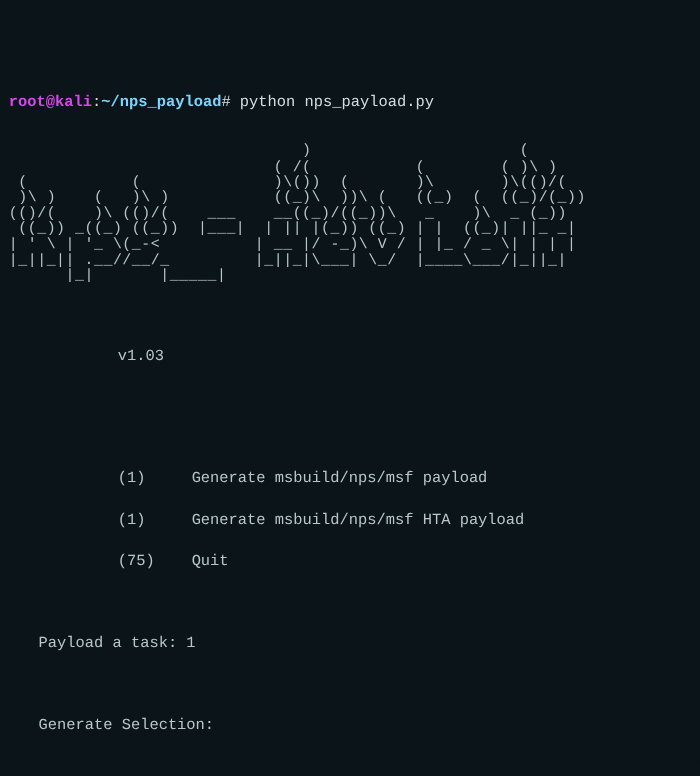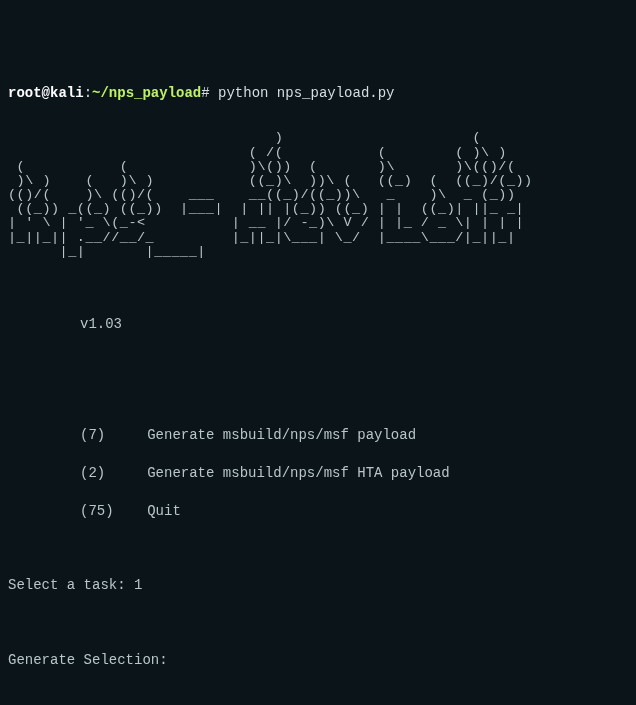--- a/index.html
+++ b/index.html
@@ -15,32 +15,33 @@
       line-height: 1.35;
       padding: 8px;
       width: 636px;
       height: 705px;
       overflow: hidden;
       white-space: pre;
     }
     .prompt-line {
       margin-bottom: 4px;
     }
-    .red { color: #ffffff; font-weight: bold; text-align: center; }
-    .blue { color: #bef264; font-weight: bold; }
+    .red { color: #d946ef; font-weight: bold; text-align: center; }
+    .blue { color: #7dd3fc; font-weight: bold; }
     .white { color: #d4dde0; }
     .ascii-art {
       color: #b8c5c9;
       margin-top: 6px;
       line-height: 1.05;
       font-size: 13.5px;
       letter-spacing: 0.5px;
     }
     .section {
       color: #b8c5c9;
+      margin-left: 27px;
     }
     .indent {
       padding-left: 72px;
     }
     .blank {
       height: 18px;
     }
   </style>
 </head>
 <body>
@@ -54,25 +55,25 @@
  )\ )    (   )\ )           ((_)\  ))\ (   ((_)  (  ((_)/(_))
 (()/(    )\ (()/(    ___    __((_)/((_))\   _    )\  _ (_))
  ((_)) _((_) ((_))  |___|  | || |(_)) ((_) | |  ((_)| ||_ _|
 | ' \ | '_ \(_-&lt;          | __ |/ -_)\ V / | |_ / _ \| | | |
 |_||_|| .__//__/_         |_||_|\___| \_/  |____\___/|_||_|
       |_|       |_____|</div>
 <div class="blank"></div>
 <div class="section indent">v1.03</div>
 <div class="blank"></div>
 <div class="blank"></div>
-<div class="section indent">(7)     Generate msbuild/nps/msf payload</div>
-<div class="section indent">(2)     Generate msbuild/nps/msf HTA payload</div>
+<div class="section indent">(1)     Generate msbuild/nps/msf payload</div>
+<div class="section indent">(1)     Generate msbuild/nps/msf HTA payload</div>
 <div class="section indent">(75)    Quit</div>
 <div class="blank"></div>
-<div class="section"><span>Select a task: </span><span>1</span></div>
+<div class="section"><span>Payload a task: </span><span>1</span></div>
 <div class="blank"></div>
 <div class="section">Generate Selection:</div>
 <div class="blank"></div>
 
 
 
 
 
 
 

